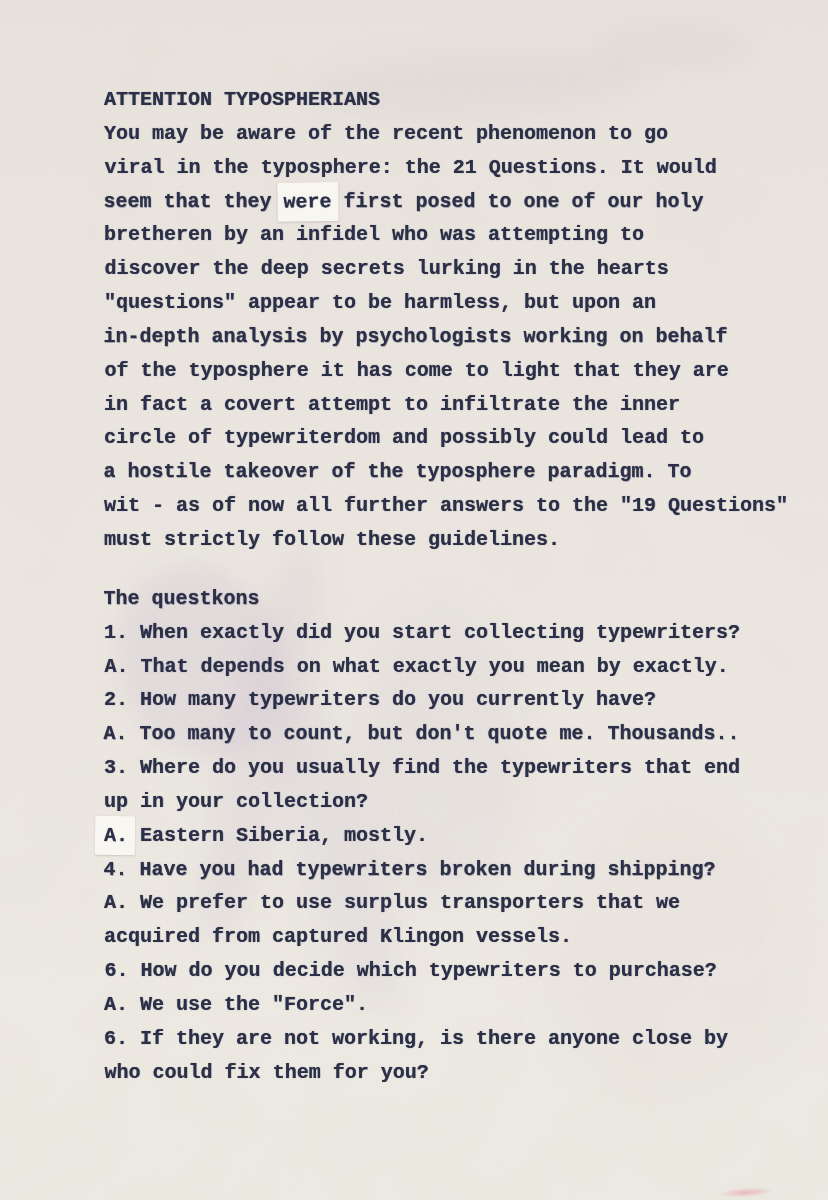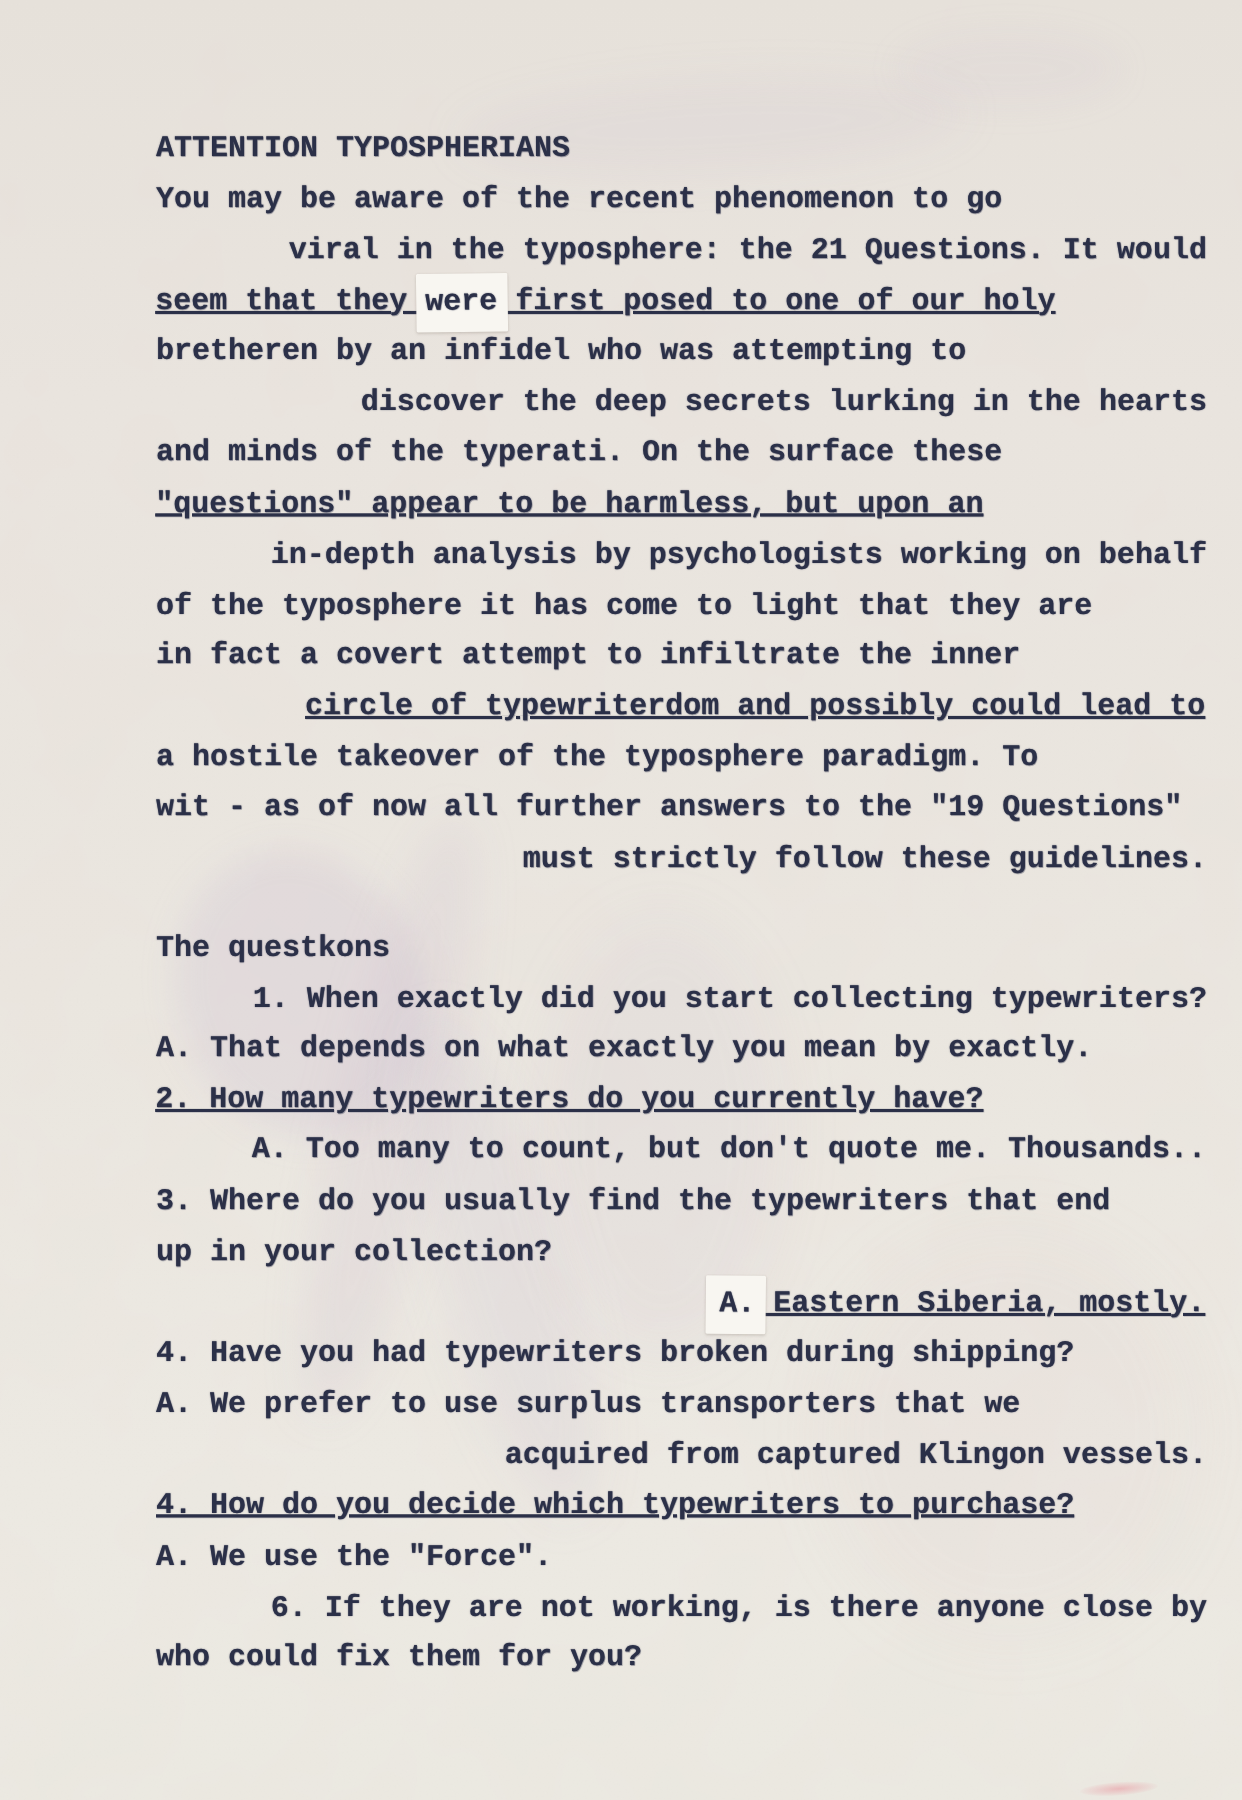--- a/index.html
+++ b/index.html
@@ -55,22 +55,22 @@
   }
   .line {
     height: 33.85px;
     line-height: 33.85px;
     font-size: 20px;
     font-weight: bold;
     white-space: pre;
     color: #2b3048;
     text-shadow: 0 0 1px rgba(43,48,72,0.65), 0.4px 0.4px 0 rgba(43,48,72,0.30);
   }
-  .line:nth-child(3n)  { transform: translateX(0.6px); text-align: right; }
-  .line:nth-child(4n)  { transform: translateX(-0.5px) translateY(0.3px); text-decoration: underline; }
+  .line:nth-child(3n)  { transform: translateX(0.6px); }
+  .line:nth-child(4n)  { transform: translateX(-0.5px) translateY(0.3px); }
   .line:nth-child(7n)  { transform: translateY(-0.4px); }
   .spacer { height: 25px; }
   .tape {
     display: inline-block;
     background: #f8f6f1;
     padding: 3px 7px 2px 6px;
     margin: -3px -7px -2px -6px;
     box-shadow: 0 1px 2px rgba(138,126,114,0.28), 0 0 1px rgba(138,126,114,0.20);
     border-radius: 1px;
   }
@@ -104,40 +104,39 @@
   <div class="stain stain-warm-low-right"></div>
   <div class="pink-mark-bottom"></div>
 
   <div class="text-block">
     <div class="line">ATTENTION TYPOSPHERIANS</div>
     <div class="line">You may be aware of the recent phenomenon to go</div>
     <div class="line">viral in the typosphere: the 21 Questions. It would</div>
     <div class="line"><span>seem that they </span><span class="tape tape-were">were</span><span> first posed to one of our holy</span></div>
     <div class="line">bretheren by an infidel who was attempting to</div>
     <div class="line">discover the deep secrets lurking in the hearts</div>
-    <div class="line">and minds of the typerati. On the surface these</div>
     <div class="line">"questions" appear to be harmless, but upon an</div>
     <div class="line">in-depth analysis by psychologists working on behalf</div>
     <div class="line">of the typosphere it has come to light that they are</div>
     <div class="line">in fact a covert attempt to infiltrate the inner</div>
     <div class="line">circle of typewriterdom and possibly could lead to</div>
     <div class="line">a hostile takeover of the typosphere paradigm. To</div>
     <div class="line">wit - as of now all further answers to the "19 Questions"</div>
     <div class="line">must strictly follow these guidelines.</div>
     <div class="spacer"></div>
     <div class="line">The questkons</div>
     <div class="line">1. When exactly did you start collecting typewriters?</div>
     <div class="line">A. That depends on what exactly you mean by exactly.</div>
     <div class="line">2. How many typewriters do you currently have?</div>
     <div class="line">A. Too many to count, but don't quote me. Thousands..</div>
     <div class="line">3. Where do you usually find the typewriters that end</div>
     <div class="line">up in your collection?</div>
     <div class="line"><span class="tape tape-a">A.</span><span> Eastern Siberia, mostly.</span></div>
     <div class="line">4. Have you had typewriters broken during shipping?</div>
     <div class="line">A. We prefer to use surplus transporters that we</div>
     <div class="line">acquired from captured Klingon vessels.</div>
-    <div class="line">4. How do you decide which typewriters to purchase?</div>
+    <div class="line">6. How do you decide which typewriters to purchase?</div>
     <div class="line">A. We use the "Force".</div>
     <div class="line">6. If they are not working, is there anyone close by</div>
     <div class="line">who could fix them for you?</div>
   </div>
 
 </div>
 
 </body></html>

